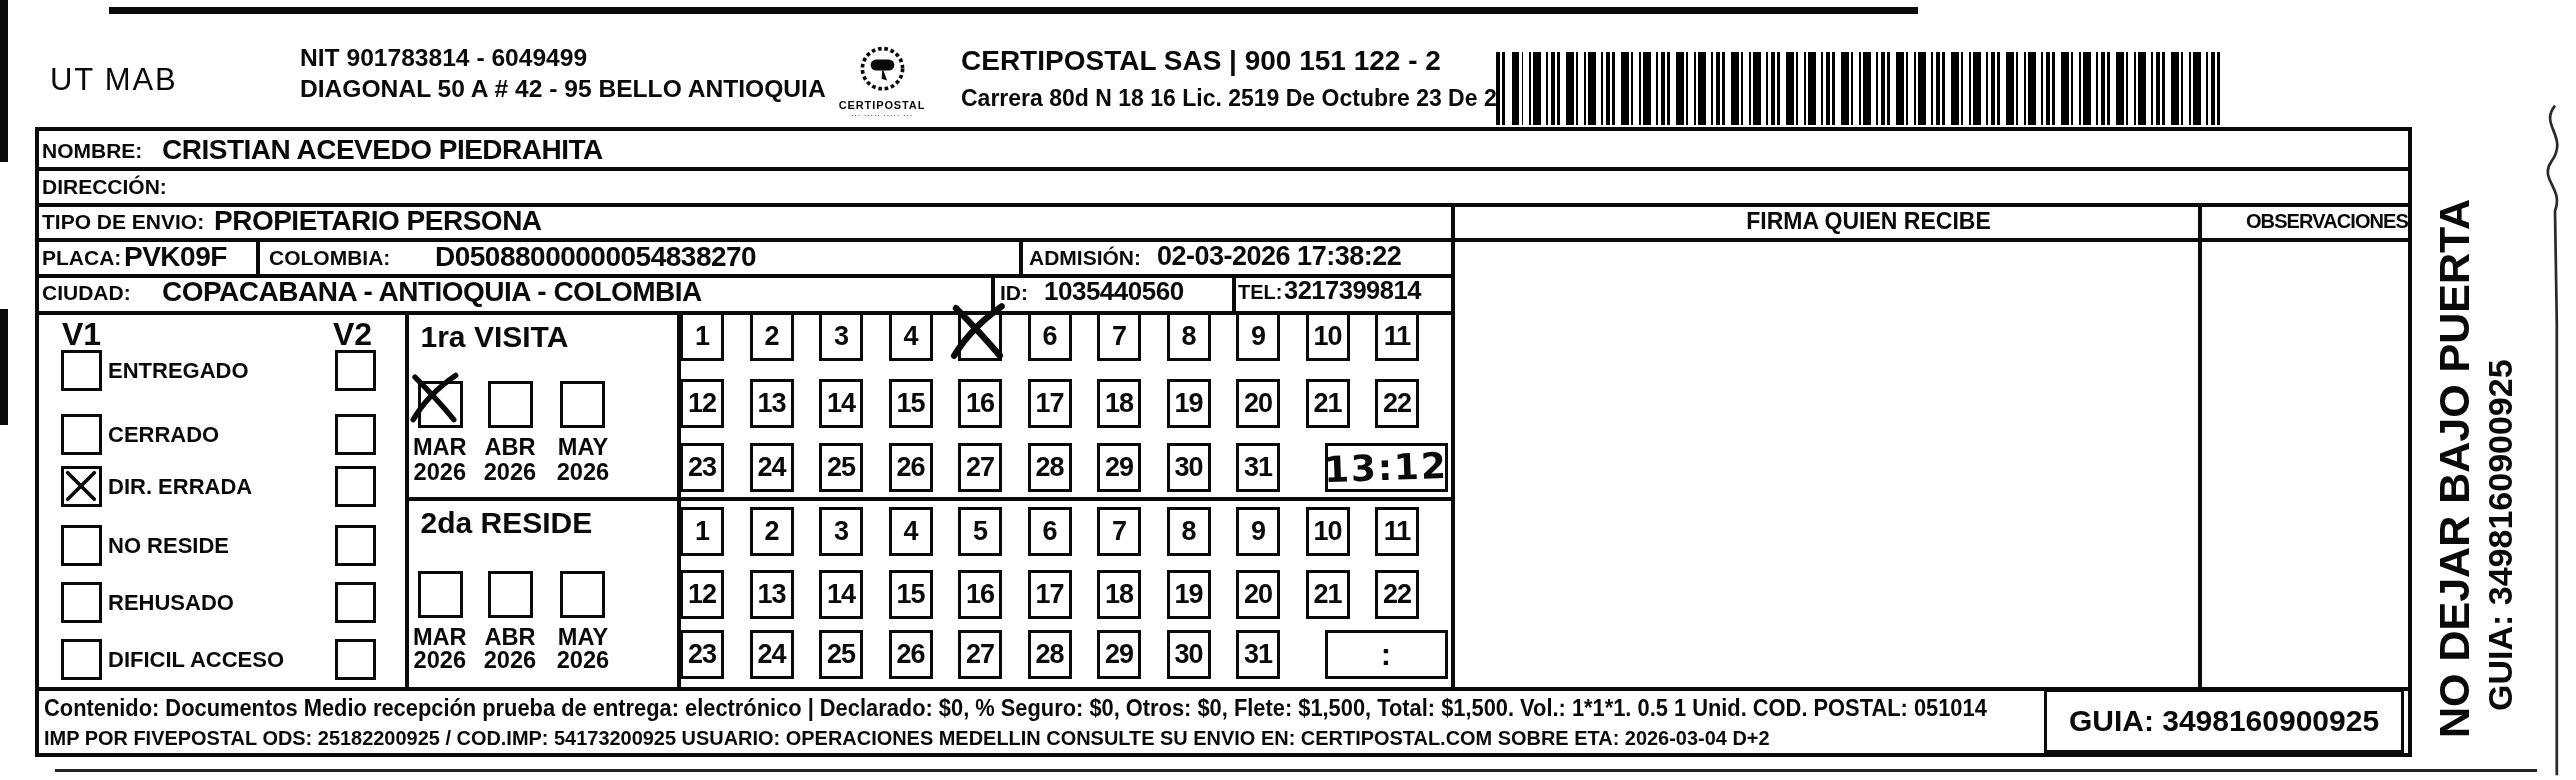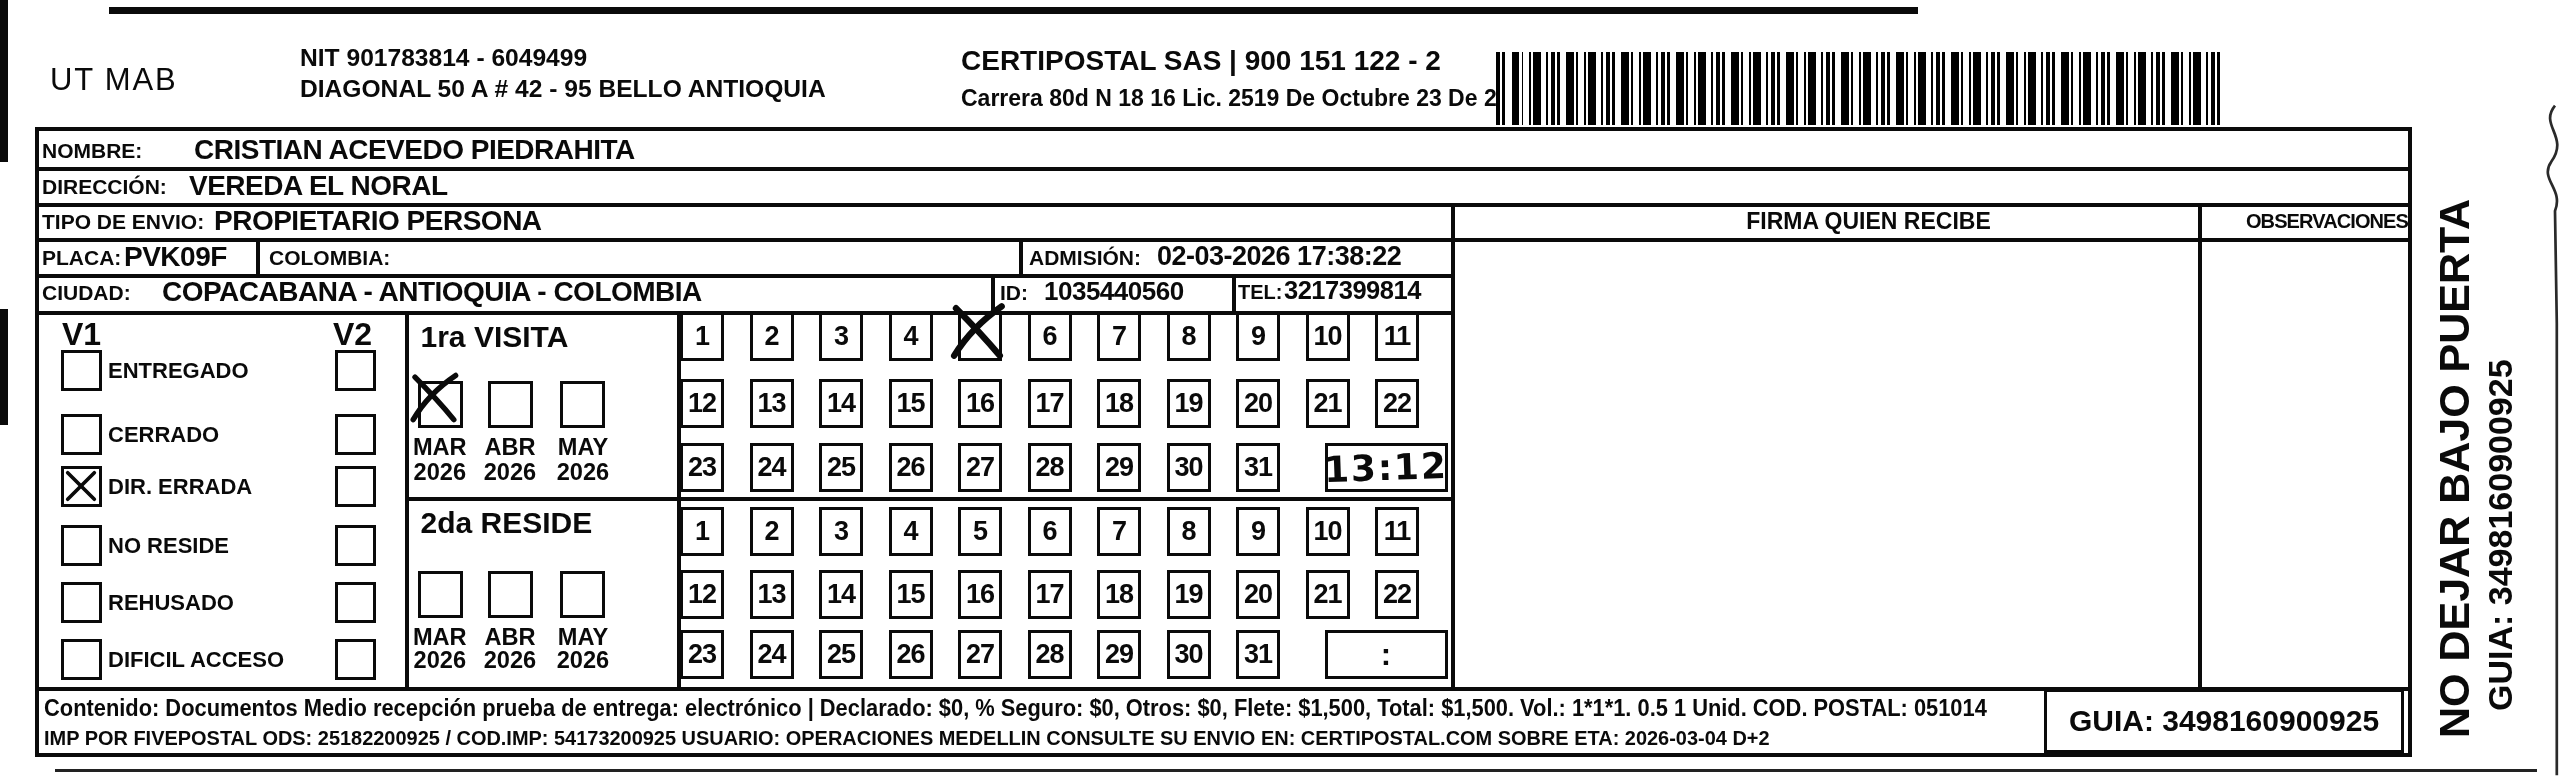--- a/index.html
+++ b/index.html
@@ -39,20 +39,29 @@
   <div class="abs" style="left:0;top:0;width:8.2px;height:162px;background:#0a0a0a;"></div>
   <div class="abs" style="left:0;top:309px;width:8.2px;height:116px;background:#0a0a0a;"></div>
   <svg class="abs" style="left:2528px;top:95px;" width="45" height="691" viewBox="0 0 50 760">
     <path d="M30,8 C12,30 46,42 26,70 C12,90 40,100 30,125 L32,250 L32,752" fill="none" stroke="#2a2a2a" stroke-width="3"></path>
   </svg>
 
   <div class="abs hdr" style="left:50px;top:62px;font-size:31px;font-weight:normal;letter-spacing:1.8px;">UT MAB</div>
   <div class="abs hdr" style="left:300px;top:44px;font-size:24.6px;">NIT 901783814 - 6049499</div>
   <div class="abs hdr" style="left:300px;top:75px;font-size:24.6px;">DIAGONAL 50 A # 42 - 95  BELLO  ANTIOQUIA</div>
 
+  <div class="abs" style="left:823px;top:44px;width:118px;text-align:center;">
+    <svg width="53" height="53" viewBox="0 0 58 58" style="display:block;margin:0 auto;">
+      <circle cx="29" cy="27" r="22" fill="none" stroke="#0a0a0a" stroke-width="4" stroke-dasharray="4 3"></circle>
+      <rect x="16" y="17" width="26" height="12" rx="6" fill="#0a0a0a"></rect>
+      <path d="M29,26 L34,40 L28,38 Z" fill="#0a0a0a"></path>
+    </svg>
+    <div style="font-size:11px;font-weight:bold;letter-spacing:0.9px;margin-top:1.8px;">CERTIPOSTAL</div>
+    <div style="font-size:7.3px;letter-spacing:0.9px;">··· ····· ····· ···</div>
+  </div>
 
   <div class="abs hdr" style="left:961px;top:45px;font-size:28px;">CERTIPOSTAL SAS | 900 151 122 - 2</div>
   <div class="abs hdr" style="left:961px;top:85px;font-size:23px;">Carrera 80d N 18 16  Lic. 2519 De Octubre 23 De 2015</div>
 
   <div class="barcode"></div>
 
   <div class="hline" style="left:35px;top:127px;width:2377px;"></div>
   <div class="hline" style="left:35px;top:167px;width:2377px;"></div>
   <div class="hline" style="left:35px;top:203px;width:2377px;"></div>
   <div class="hline" style="left:35px;top:238px;width:2377px;"></div>
@@ -67,28 +76,28 @@
   <div class="vline" style="left:1019px;top:238px;height:39px;"></div>
   <div class="vline" style="left:991px;top:274px;height:41px;"></div>
   <div class="vline" style="left:1232px;top:274px;height:41px;"></div>
   <div class="vline" style="left:1451px;top:203px;height:487px;"></div>
   <div class="vline" style="left:2198px;top:203px;height:487px;"></div>
   <div class="vline" style="left:405px;top:311px;height:379px;"></div>
   <div class="vline" style="left:677px;top:311px;height:379px;"></div>
   <div class="hline" style="left:55px;top:769px;width:2482px;height:2.7px;background:#222;"></div>
 
   <div class="abs l" style="left:42px;top:139px;">NOMBRE:</div>
-  <div class="abs v" style="left:162px;top:134px;margin-left:32px;">CRISTIAN ACEVEDO PIEDRAHITA</div>
+  <div class="abs v" style="left:162px;top:134px;">CRISTIAN ACEVEDO PIEDRAHITA</div>
   <div class="abs l" style="left:42px;top:175px;">DIRECCIÓN:</div>
-  <div class="abs v" style="left:189px;top:170px;">VEREDA EL NORAL</div>
   <div class="abs l" style="left:42px;top:210px;">TIPO DE ENVIO:</div>
   <div class="abs v" style="left:214px;top:205px;">PROPIETARIO PERSONA</div>
   <div class="abs l" style="left:42px;top:246px;">PLACA:</div>
   <div class="abs v" style="left:124px;top:241px;">PVK09F</div>
   <div class="abs l" style="left:269px;top:246px;">COLOMBIA:</div>
+  <div class="abs v" style="left:435px;top:241px;">D05088000000054838270</div>
   <div class="abs l" style="left:1029px;top:246px;">ADMISIÓN:</div>
   <div class="abs v" style="left:1157px;top:241px;font-size:27px;">02-03-2026 17:38:22</div>
   <div class="abs l" style="left:42px;top:281px;">CIUDAD:</div>
   <div class="abs v" style="left:162px;top:276px;">COPACABANA - ANTIOQUIA - COLOMBIA</div>
   <div class="abs l" style="left:1000px;top:281px;">ID:</div>
   <div class="abs v" style="left:1044px;top:276px;font-size:26px;">1035440560</div>
   <div class="abs l" style="left:1238px;top:281px;font-size:20px;">TEL:</div>
   <div class="abs v" style="left:1284px;top:276px;font-size:25.5px;">3217399814</div>
 
   <div class="abs hdr" style="left:1451px;top:208px;width:747px;text-align:center;font-size:23px;margin-left:44px;">FIRMA QUIEN RECIBE</div>

